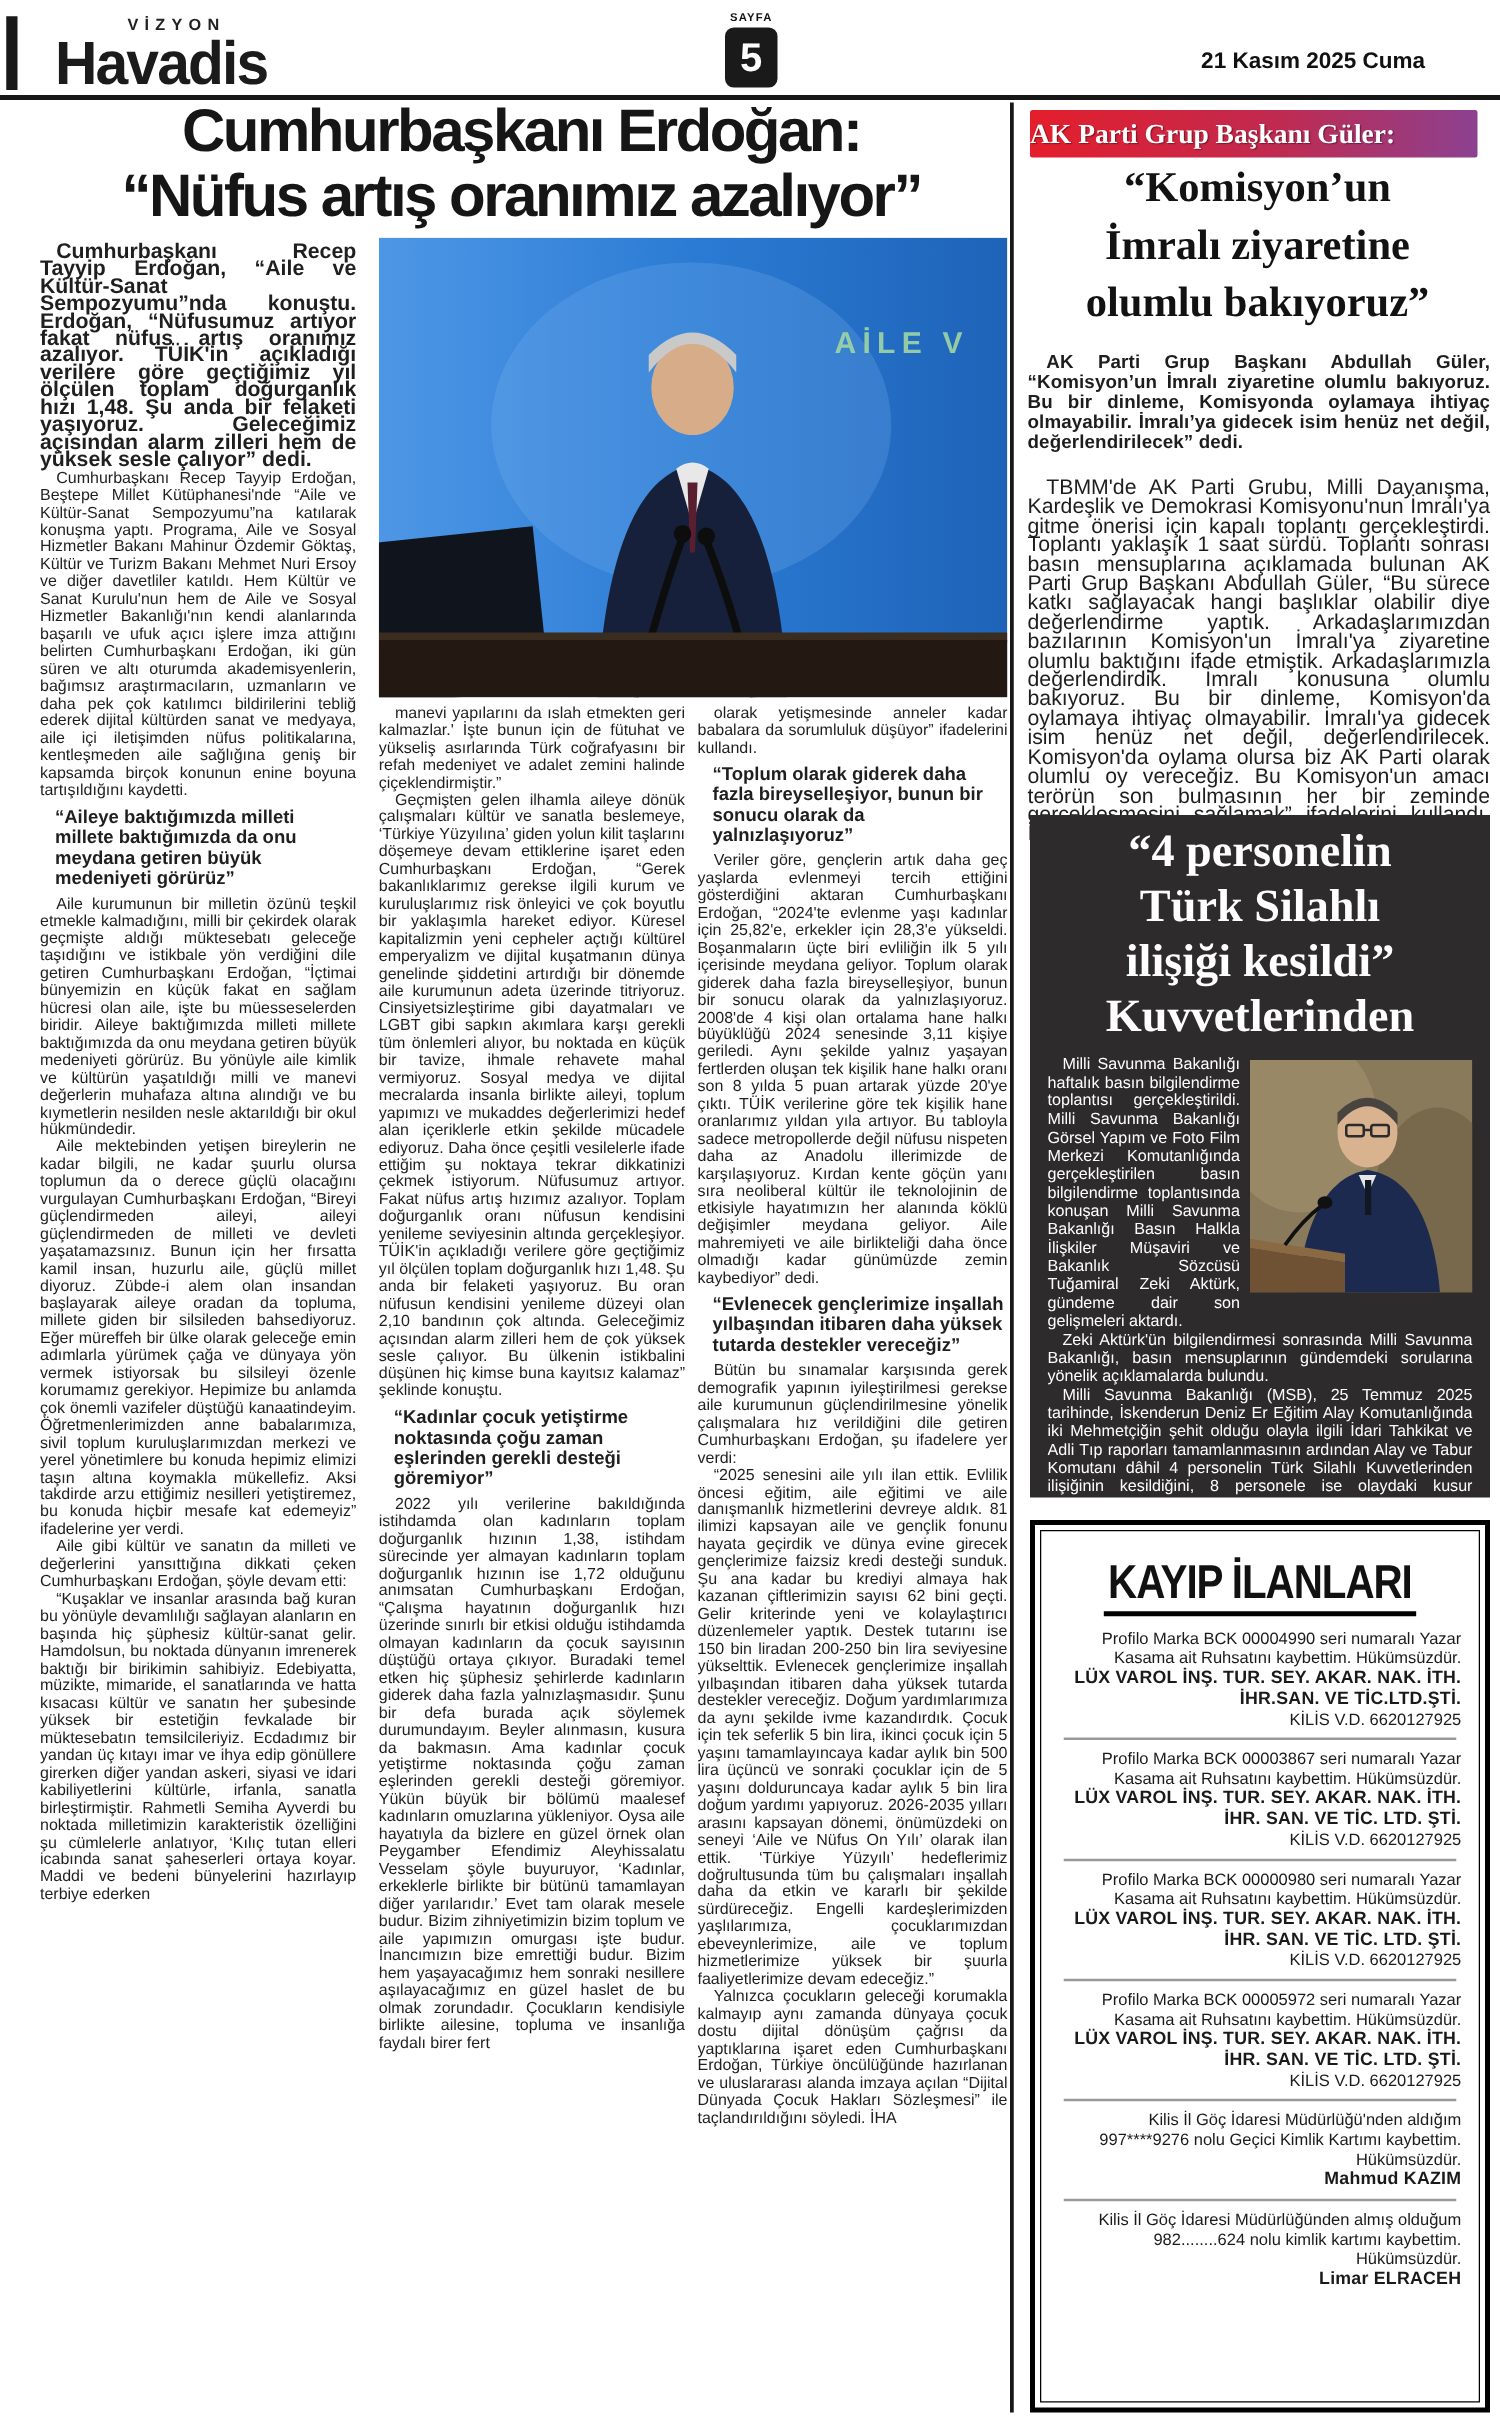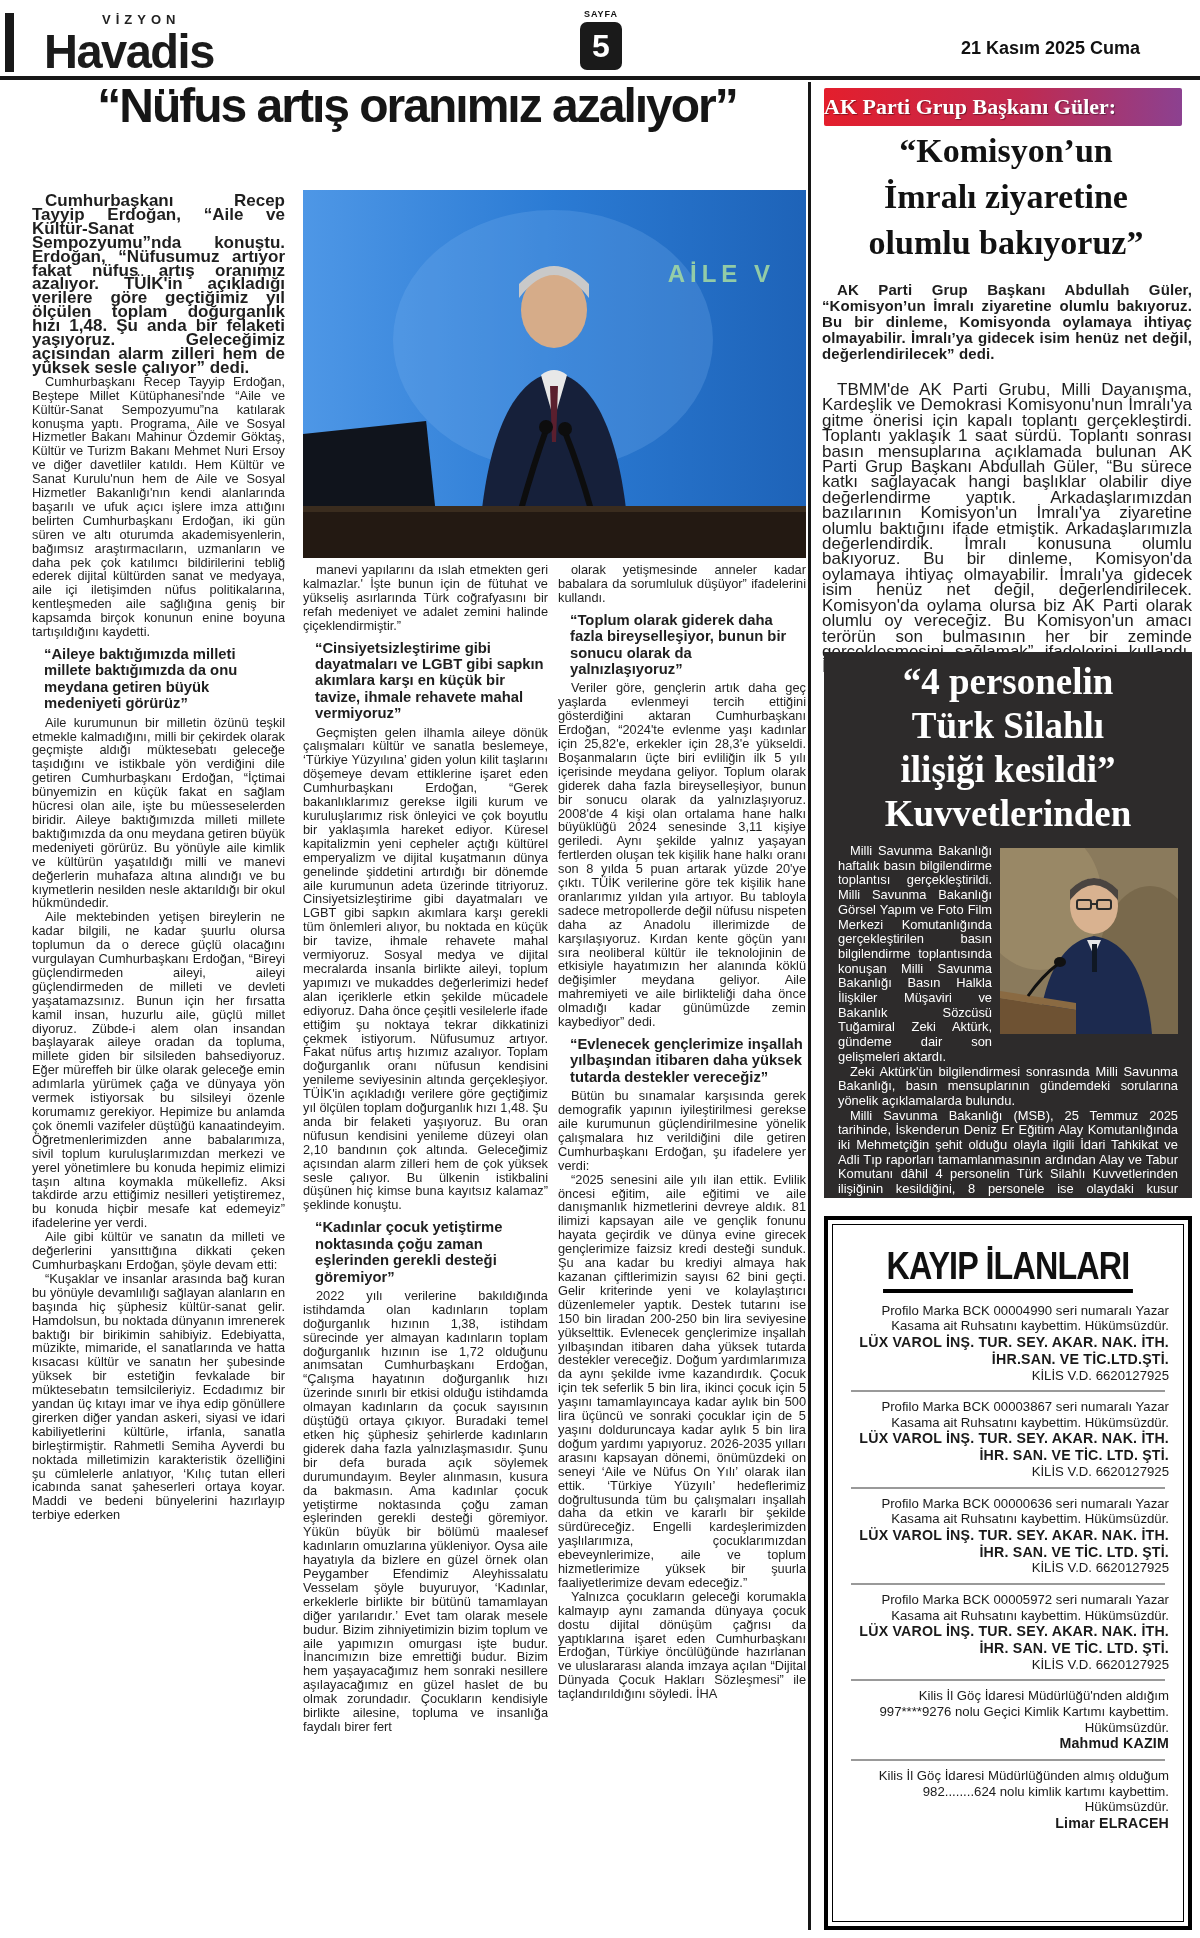--- a/index.html
+++ b/index.html
@@ -82,20 +82,21 @@
 </div>
 <div id="page-badge">
   <div class="badge-label">SAYFA</div>
   <div class="badge-num">5</div>
 </div>
 <div id="date">21 Kasım 2025 Cuma</div>
 <div id="header-rule"></div>
 <div id="v-divider"></div>
 
 <div id="main-headline">
+    <div class="hl-line">Cumhurbaşkanı Erdoğan:</div>
     <div class="hl-line">“Nüfus artış oranımız azalıyor”</div>
   </div>
 
 <div id="main-photo">
   <svg viewBox="0 0 503 368" width="503" height="368">
     <defs>
       <linearGradient id="bg1" x1="0" y1="0" x2="1" y2="0">
         <stop offset="0" stop-color="#4e97e6"></stop>
           <stop offset="0.5" stop-color="#2b7bd4"></stop>
           <stop offset="1" stop-color="#1e63b8"></stop>
@@ -125,21 +126,20 @@
     <div class="blk-lead">Cumhurbaşkanı Recep Tayyip Erdoğan, “Aile ve Kültür-Sanat Sempozyumu”nda konuştu. Erdoğan, “Nüfusumuz artıyor fakat nüfus artış oranımız azalıyor. TÜİK'in açıkladığı verilere göre geçtiğimiz yıl ölçülen toplam doğurganlık hızı 1,48. Şu anda bir felaketi yaşıyoruz. Geleceğimiz açısından alarm zilleri hem de yüksek sesle çalıyor” dedi.</div>
     <div class="blk-p">Cumhurbaşkanı Recep Tayyip Erdoğan, Beştepe Millet Kütüphanesi'nde “Aile ve Kültür-Sanat Sempozyumu”na katılarak konuşma yaptı. Programa, Aile ve Sosyal Hizmetler Bakanı Mahinur Özdemir Göktaş, Kültür ve Turizm Bakanı Mehmet Nuri Ersoy ve diğer davetliler katıldı. Hem Kültür ve Sanat Kurulu'nun hem de Aile ve Sosyal Hizmetler Bakanlığı'nın kendi alanlarında başarılı ve ufuk açıcı işlere imza attığını belirten Cumhurbaşkanı Erdoğan, iki gün süren ve altı oturumda akademisyenlerin, bağımsız araştırmacıların, uzmanların ve daha pek çok katılımcı bildirilerini tebliğ ederek dijital kültürden sanat ve medyaya, aile içi iletişimden nüfus politikalarına, kentleşmeden aile sağlığına geniş bir kapsamda birçok konunun enine boyuna tartışıldığını kaydetti.</div>
     <div class="blk-h">“Aileye baktığımızda milleti millete baktığımızda da onu meydana getiren büyük medeniyeti görürüz”</div>
     <div class="blk-p">Aile kurumunun bir milletin özünü teşkil etmekle kalmadığını, milli bir çekirdek olarak geçmişte aldığı müktesebatı geleceğe taşıdığını ve istikbale yön verdiğini dile getiren Cumhurbaşkanı Erdoğan, “İçtimai bünyemizin en küçük fakat en sağlam hücresi olan aile, işte bu müesseselerden biridir. Aileye baktığımızda milleti millete baktığımızda da onu meydana getiren büyük medeniyeti görürüz. Bu yönüyle aile kimlik ve kültürün yaşatıldığı milli ve manevi değerlerin muhafaza altına alındığı ve bu kıymetlerin nesilden nesle aktarıldığı bir okul hükmündedir.</div>
     <div class="blk-p">Aile mektebinden yetişen bireylerin ne kadar bilgili, ne kadar şuurlu olursa toplumun da o derece güçlü olacağını vurgulayan Cumhurbaşkanı Erdoğan, “Bireyi güçlendirmeden aileyi, aileyi güçlendirmeden de milleti ve devleti yaşatamazsınız. Bunun için her fırsatta kamil insan, huzurlu aile, güçlü millet diyoruz. Zübde-i alem olan insandan başlayarak aileye oradan da topluma, millete giden bir silsileden bahsediyoruz. Eğer müreffeh bir ülke olarak geleceğe emin adımlarla yürümek çağa ve dünyaya yön vermek istiyorsak bu silsileyi özenle korumamız gerekiyor. Hepimize bu anlamda çok önemli vazifeler düştüğü kanaatindeyim. Öğretmenlerimizden anne babalarımıza, sivil toplum kuruluşlarımızdan merkezi ve yerel yönetimlere bu konuda hepimiz elimizi taşın altına koymakla mükellefiz. Aksi takdirde arzu ettiğimiz nesilleri yetiştiremez, bu konuda hiçbir mesafe kat edemeyiz” ifadelerine yer verdi.</div>
     <div class="blk-p">Aile gibi kültür ve sanatın da milleti ve değerlerini yansıttığına dikkati çeken Cumhurbaşkanı Erdoğan, şöyle devam etti:</div>
     <div class="blk-p">“Kuşaklar ve insanlar arasında bağ kuran bu yönüyle devamlılığı sağlayan alanların en başında hiç şüphesiz kültür-sanat gelir. Hamdolsun, bu noktada dünyanın imrenerek baktığı bir birikimin sahibiyiz. Edebiyatta, müzikte, mimaride, el sanatlarında ve hatta kısacası kültür ve sanatın her şubesinde yüksek bir estetiğin fevkalade bir müktesebatın temsilcileriyiz. Ecdadımız bir yandan üç kıtayı imar ve ihya edip gönüllere girerken diğer yandan askeri, siyasi ve idari kabiliyetlerini kültürle, irfanla, sanatla birleştirmiştir. Rahmetli Semiha Ayverdi bu noktada milletimizin karakteristik özelliğini şu cümlelerle anlatıyor, ‘Kılıç tutan elleri icabında sanat şaheserleri ortaya koyar. Maddi ve bedeni bünyelerini hazırlayıp terbiye ederken</div>
   </div>
 <div id="col2" class="col">
     <div class="blk-p">manevi yapılarını da ıslah etmekten geri kalmazlar.' İşte bunun için de fütuhat ve yükseliş asırlarında Türk coğrafyasını bir refah medeniyet ve adalet zemini halinde çiçeklendirmiştir.”</div>
-    <div class="blk-h">“Cinsiyetsizleştirime gibi dayatmaları ve LGBT gibi sapkın akımlara karşı en küçük bir tavize, ihmale rehavete mahal vermiyoruz”</div>
     <div class="blk-p">Geçmişten gelen ilhamla aileye dönük çalışmaları kültür ve sanatla beslemeye, ‘Türkiye Yüzyılına’ giden yolun kilit taşlarını döşemeye devam ettiklerine işaret eden Cumhurbaşkanı Erdoğan, “Gerek bakanlıklarımız gerekse ilgili kurum ve kuruluşlarımız risk önleyici ve çok boyutlu bir yaklaşımla hareket ediyor. Küresel kapitalizmin yeni cepheler açtığı kültürel emperyalizm ve dijital kuşatmanın dünya genelinde şiddetini artırdığı bir dönemde aile kurumunun adeta üzerinde titriyoruz. Cinsiyetsizleştirime gibi dayatmaları ve LGBT gibi sapkın akımlara karşı gerekli tüm önlemleri alıyor, bu noktada en küçük bir tavize, ihmale rehavete mahal vermiyoruz. Sosyal medya ve dijital mecralarda insanla birlikte aileyi, toplum yapımızı ve mukaddes değerlerimizi hedef alan içeriklerle etkin şekilde mücadele ediyoruz. Daha önce çeşitli vesilelerle ifade ettiğim şu noktaya tekrar dikkatinizi çekmek istiyorum. Nüfusumuz artıyor. Fakat nüfus artış hızımız azalıyor. Toplam doğurganlık oranı nüfusun kendisini yenileme seviyesinin altında gerçekleşiyor. TÜİK'in açıkladığı verilere göre geçtiğimiz yıl ölçülen toplam doğurganlık hızı 1,48. Şu anda bir felaketi yaşıyoruz. Bu oran nüfusun kendisini yenileme düzeyi olan 2,10 bandının çok altında. Geleceğimiz açısından alarm zilleri hem de çok yüksek sesle çalıyor. Bu ülkenin istikbalini düşünen hiç kimse buna kayıtsız kalamaz” şeklinde konuştu.</div>
     <div class="blk-h">“Kadınlar çocuk yetiştirme noktasında çoğu zaman eşlerinden gerekli desteği göremiyor”</div>
     <div class="blk-p">2022 yılı verilerine bakıldığında istihdamda olan kadınların toplam doğurganlık hızının 1,38, istihdam sürecinde yer almayan kadınların toplam doğurganlık hızının ise 1,72 olduğunu anımsatan Cumhurbaşkanı Erdoğan, “Çalışma hayatının doğurganlık hızı üzerinde sınırlı bir etkisi olduğu istihdamda olmayan kadınların da çocuk sayısının düştüğü ortaya çıkıyor. Buradaki temel etken hiç şüphesiz şehirlerde kadınların giderek daha fazla yalnızlaşmasıdır. Şunu bir defa burada açık söylemek durumundayım. Beyler alınmasın, kusura da bakmasın. Ama kadınlar çocuk yetiştirme noktasında çoğu zaman eşlerinden gerekli desteği göremiyor. Yükün büyük bir bölümü maalesef kadınların omuzlarına yükleniyor. Oysa aile hayatıyla da bizlere en güzel örnek olan Peygamber Efendimiz Aleyhissalatu Vesselam şöyle buyuruyor, ‘Kadınlar, erkeklerle birlikte bir bütünü tamamlayan diğer yarılarıdır.’ Evet tam olarak mesele budur. Bizim zihniyetimizin bizim toplum ve aile yapımızın omurgası işte budur. İnancımızın bize emrettiği budur. Bizim hem yaşayacağımız hem sonraki nesillere aşılayacağımız en güzel haslet de bu olmak zorundadır. Çocukların kendisiyle birlikte ailesine, topluma ve insanlığa faydalı birer fert</div>
   </div>
 <div id="col3" class="col">
     <div class="blk-p">olarak yetişmesinde anneler kadar babalara da sorumluluk düşüyor” ifadelerini kullandı.</div>
     <div class="blk-h">“Toplum olarak giderek daha fazla bireyselleşiyor, bunun bir sonucu olarak da yalnızlaşıyoruz”</div>
     <div class="blk-p">Veriler göre, gençlerin artık daha geç yaşlarda evlenmeyi tercih ettiğini gösterdiğini aktaran Cumhurbaşkanı Erdoğan, “2024'te evlenme yaşı kadınlar için 25,82'e, erkekler için 28,3'e yükseldi. Boşanmaların üçte biri evliliğin ilk 5 yılı içerisinde meydana geliyor. Toplum olarak giderek daha fazla bireyselleşiyor, bunun bir sonucu olarak da yalnızlaşıyoruz. 2008'de 4 kişi olan ortalama hane halkı büyüklüğü 2024 senesinde 3,11 kişiye geriledi. Aynı şekilde yalnız yaşayan fertlerden oluşan tek kişilik hane halkı oranı son 8 yılda 5 puan artarak yüzde 20'ye çıktı. TÜİK verilerine göre tek kişilik hane oranlarımız yıldan yıla artıyor. Bu tabloyla sadece metropollerde değil nüfusu nispeten daha az Anadolu illerimizde de karşılaşıyoruz. Kırdan kente göçün yanı sıra neoliberal kültür ile teknolojinin de etkisiyle hayatımızın her alanında köklü değişimler meydana geliyor. Aile mahremiyeti ve aile birlikteliği daha önce olmadığı kadar günümüzde zemin kaybediyor” dedi.</div>
     <div class="blk-h">“Evlenecek gençlerimize inşallah yılbaşından itibaren daha yüksek tutarda destekler vereceğiz”</div>
     <div class="blk-p">Bütün bu sınamalar karşısında gerek demografik yapının iyileştirilmesi gerekse aile kurumunun güçlendirilmesine yönelik çalışmalara hız verildiğini dile getiren Cumhurbaşkanı Erdoğan, şu ifadelere yer verdi:</div>
@@ -205,21 +205,21 @@
           <div class="n-reg">KİLİS V.D. 6620127925</div>
         </div>
         <div class="n-sep"></div>
         <div class="notice">
           <div class="n-reg">Profilo Marka BCK 00003867 seri numaralı Yazar Kasama ait Ruhsatını kaybettim. Hükümsüzdür.</div>
           <div class="n-bold">LÜX VAROL İNŞ. TUR. SEY. AKAR. NAK. İTH. İHR. SAN. VE TİC. LTD. ŞTİ.</div>
           <div class="n-reg">KİLİS V.D. 6620127925</div>
         </div>
         <div class="n-sep"></div>
         <div class="notice">
-          <div class="n-reg">Profilo Marka BCK 00000636 seri numaralı Yazar Kasama ait Ruhsatını kaybettim. Hükümsüzdür.</div>
+          <div class="n-reg">Profilo Marka BCK 00000980 seri numaralı Yazar Kasama ait Ruhsatını kaybettim. Hükümsüzdür.</div>
           <div class="n-bold">LÜX VAROL İNŞ. TUR. SEY. AKAR. NAK. İTH. İHR. SAN. VE TİC. LTD. ŞTİ.</div>
           <div class="n-reg">KİLİS V.D. 6620127925</div>
         </div>
         <div class="n-sep"></div>
         <div class="notice">
           <div class="n-reg">Profilo Marka BCK 00005972 seri numaralı Yazar Kasama ait Ruhsatını kaybettim. Hükümsüzdür.</div>
           <div class="n-bold">LÜX VAROL İNŞ. TUR. SEY. AKAR. NAK. İTH. İHR. SAN. VE TİC. LTD. ŞTİ.</div>
           <div class="n-reg">KİLİS V.D. 6620127925</div>
         </div>
         <div class="n-sep"></div>

